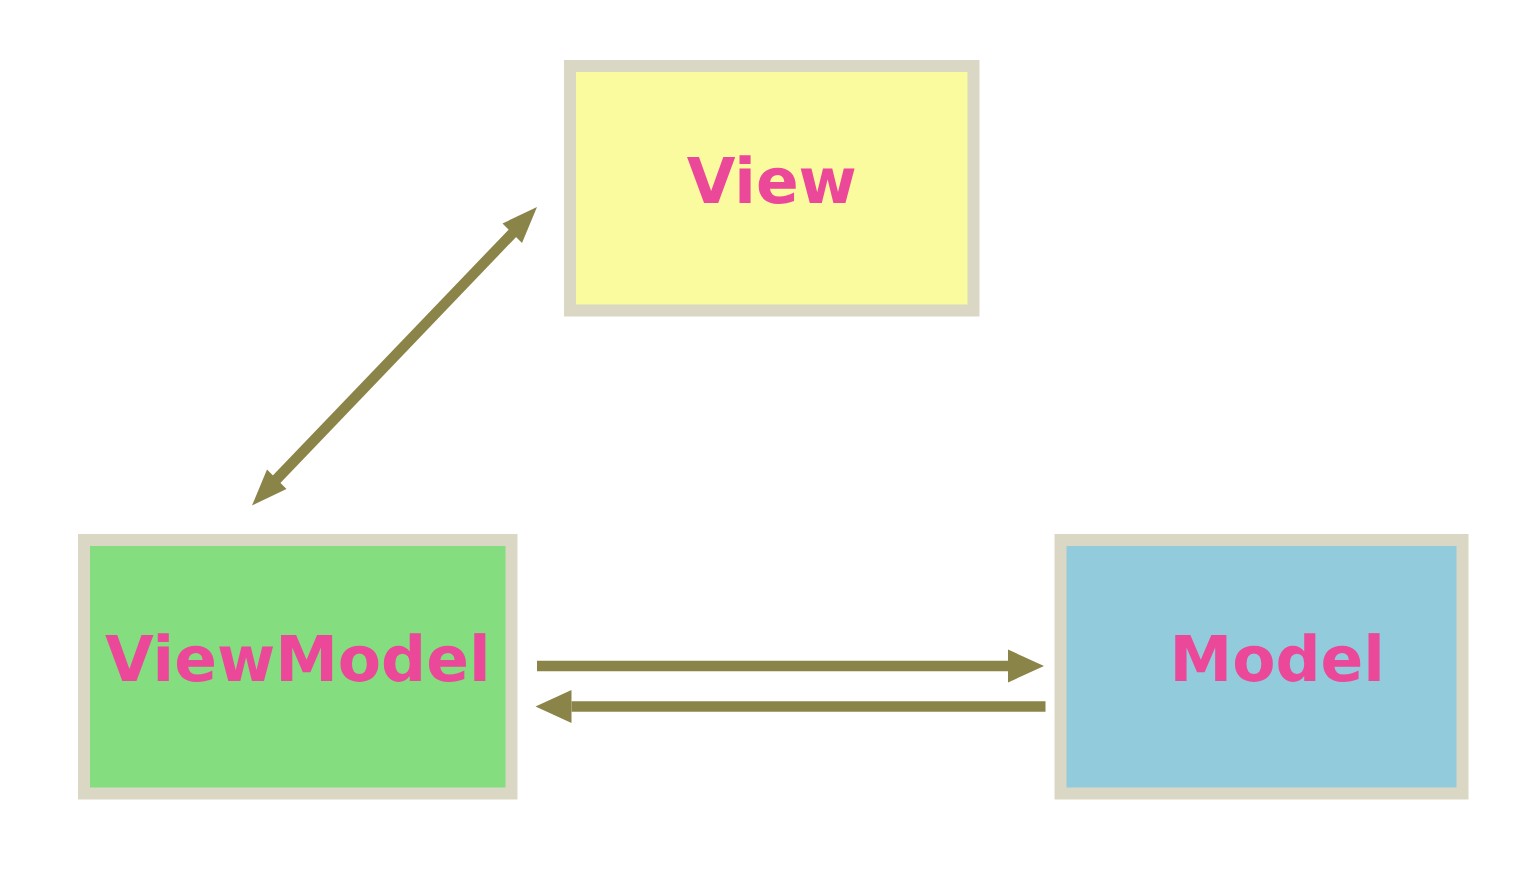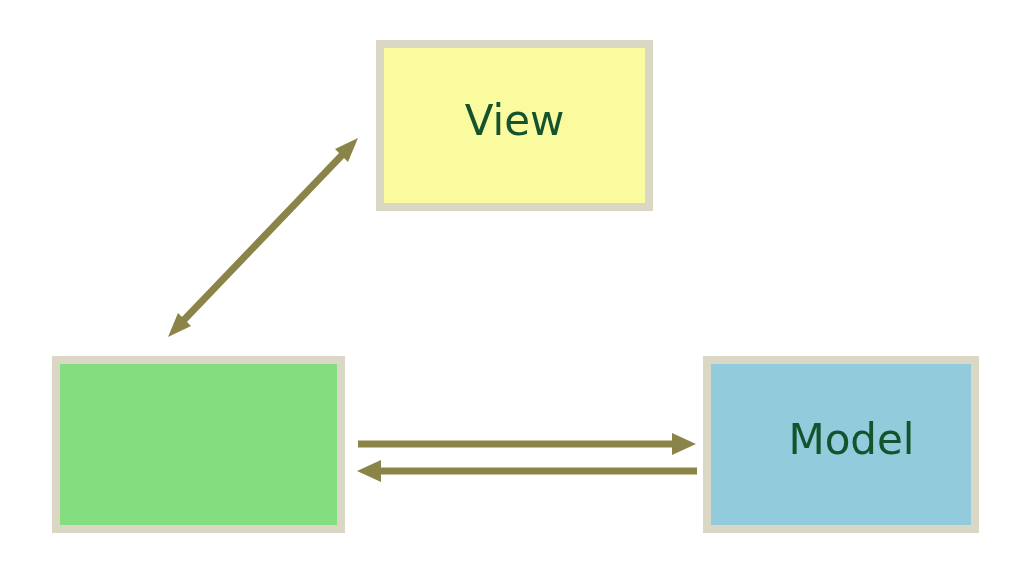--- a/index.html
+++ b/index.html
@@ -19,24 +19,25 @@
     position: absolute;
     left: 0;
     top: 0;
   }
   .node-label {
     position: absolute;
     display: flex;
     align-items: center;
     justify-content: center;
     font-size: 42px;
-    color: #14532d;
+    color: #ec4899;
     padding-bottom: 10px;
     box-sizing: border-box;
     user-select: none;
+    font-weight: bold;
   }
   .label-view      { left: 376px; top: 40px;  width: 277px; height: 171px; }
   .label-viewmodel { left: 52px;  top: 356px; width: 293px; height: 177px; }
   .label-model     { left: 703px; top: 356px; width: 297px; height: 177px; }
 </style>
 </head>
 <body>
 
 <div class="stage">
 
@@ -60,16 +61,17 @@
     </g>
 
     <g>
       <line x1="381" y1="471" x2="697" y2="471" stroke-width="7" stroke="#8b8449"></line>
       <polygon points="357,471 381,460 381,482" fill="#8b8449"></polygon>
     </g>
   </svg>
 
   <div class="node-label label-view">View</div>
 
+  <div class="node-label label-viewmodel">ViewModel</div>
 
   <div class="node-label label-model">Model</div>
 
 </div>
 
 </body></html>

